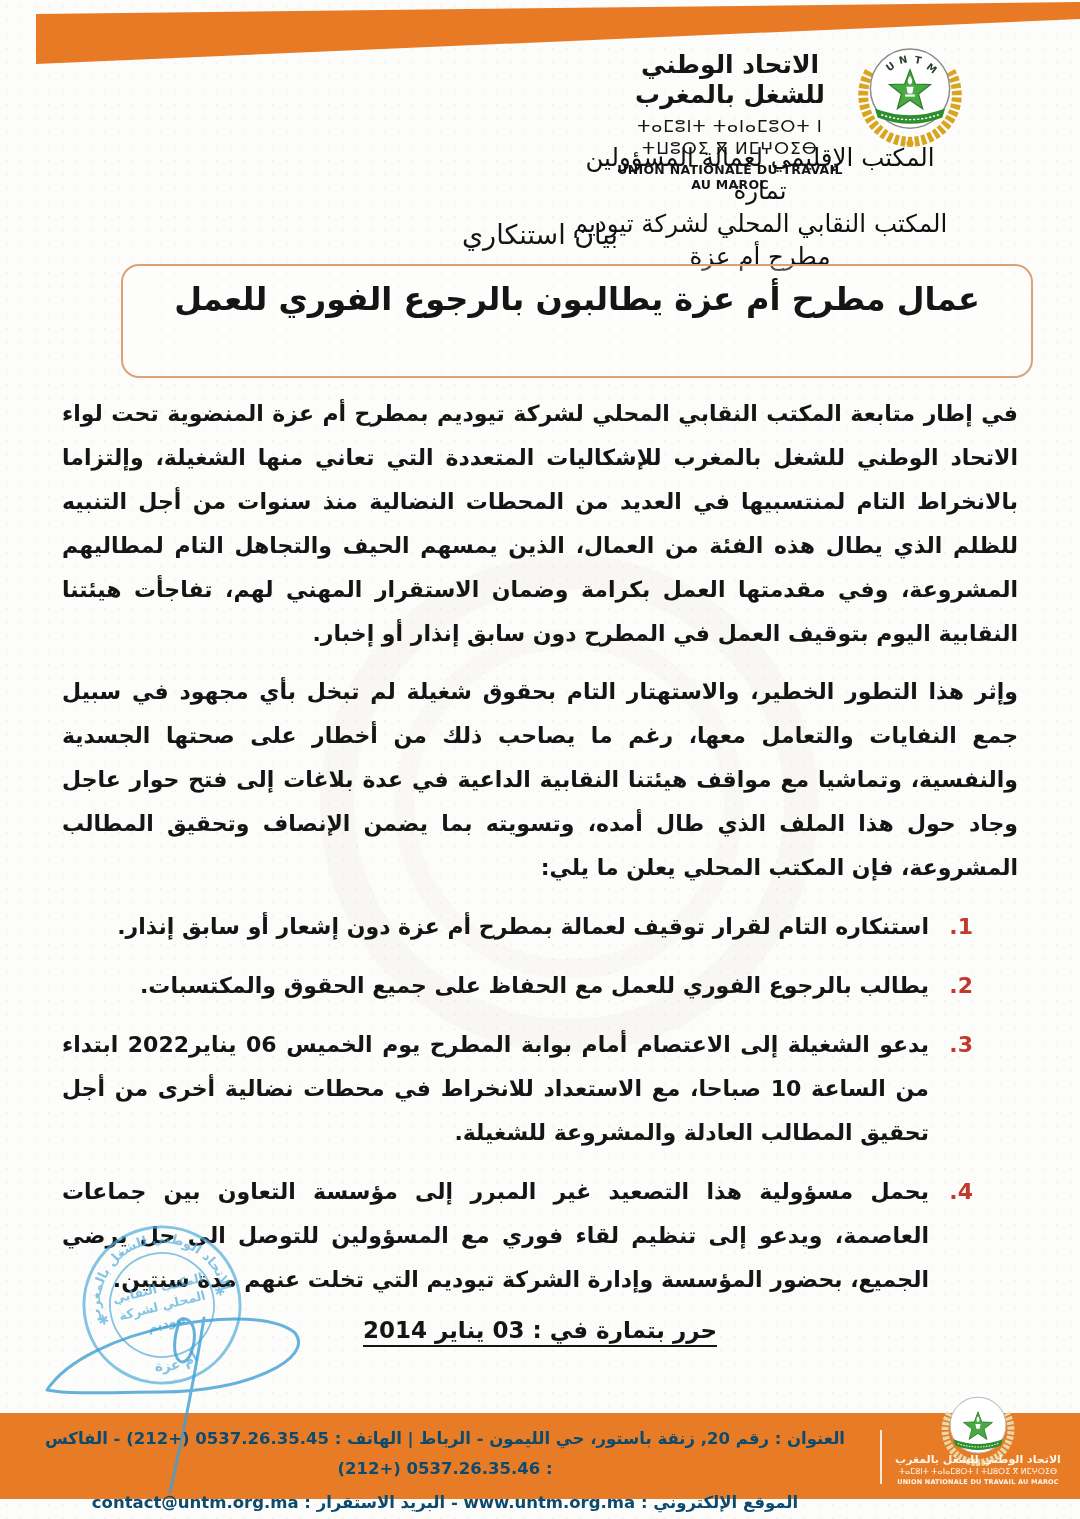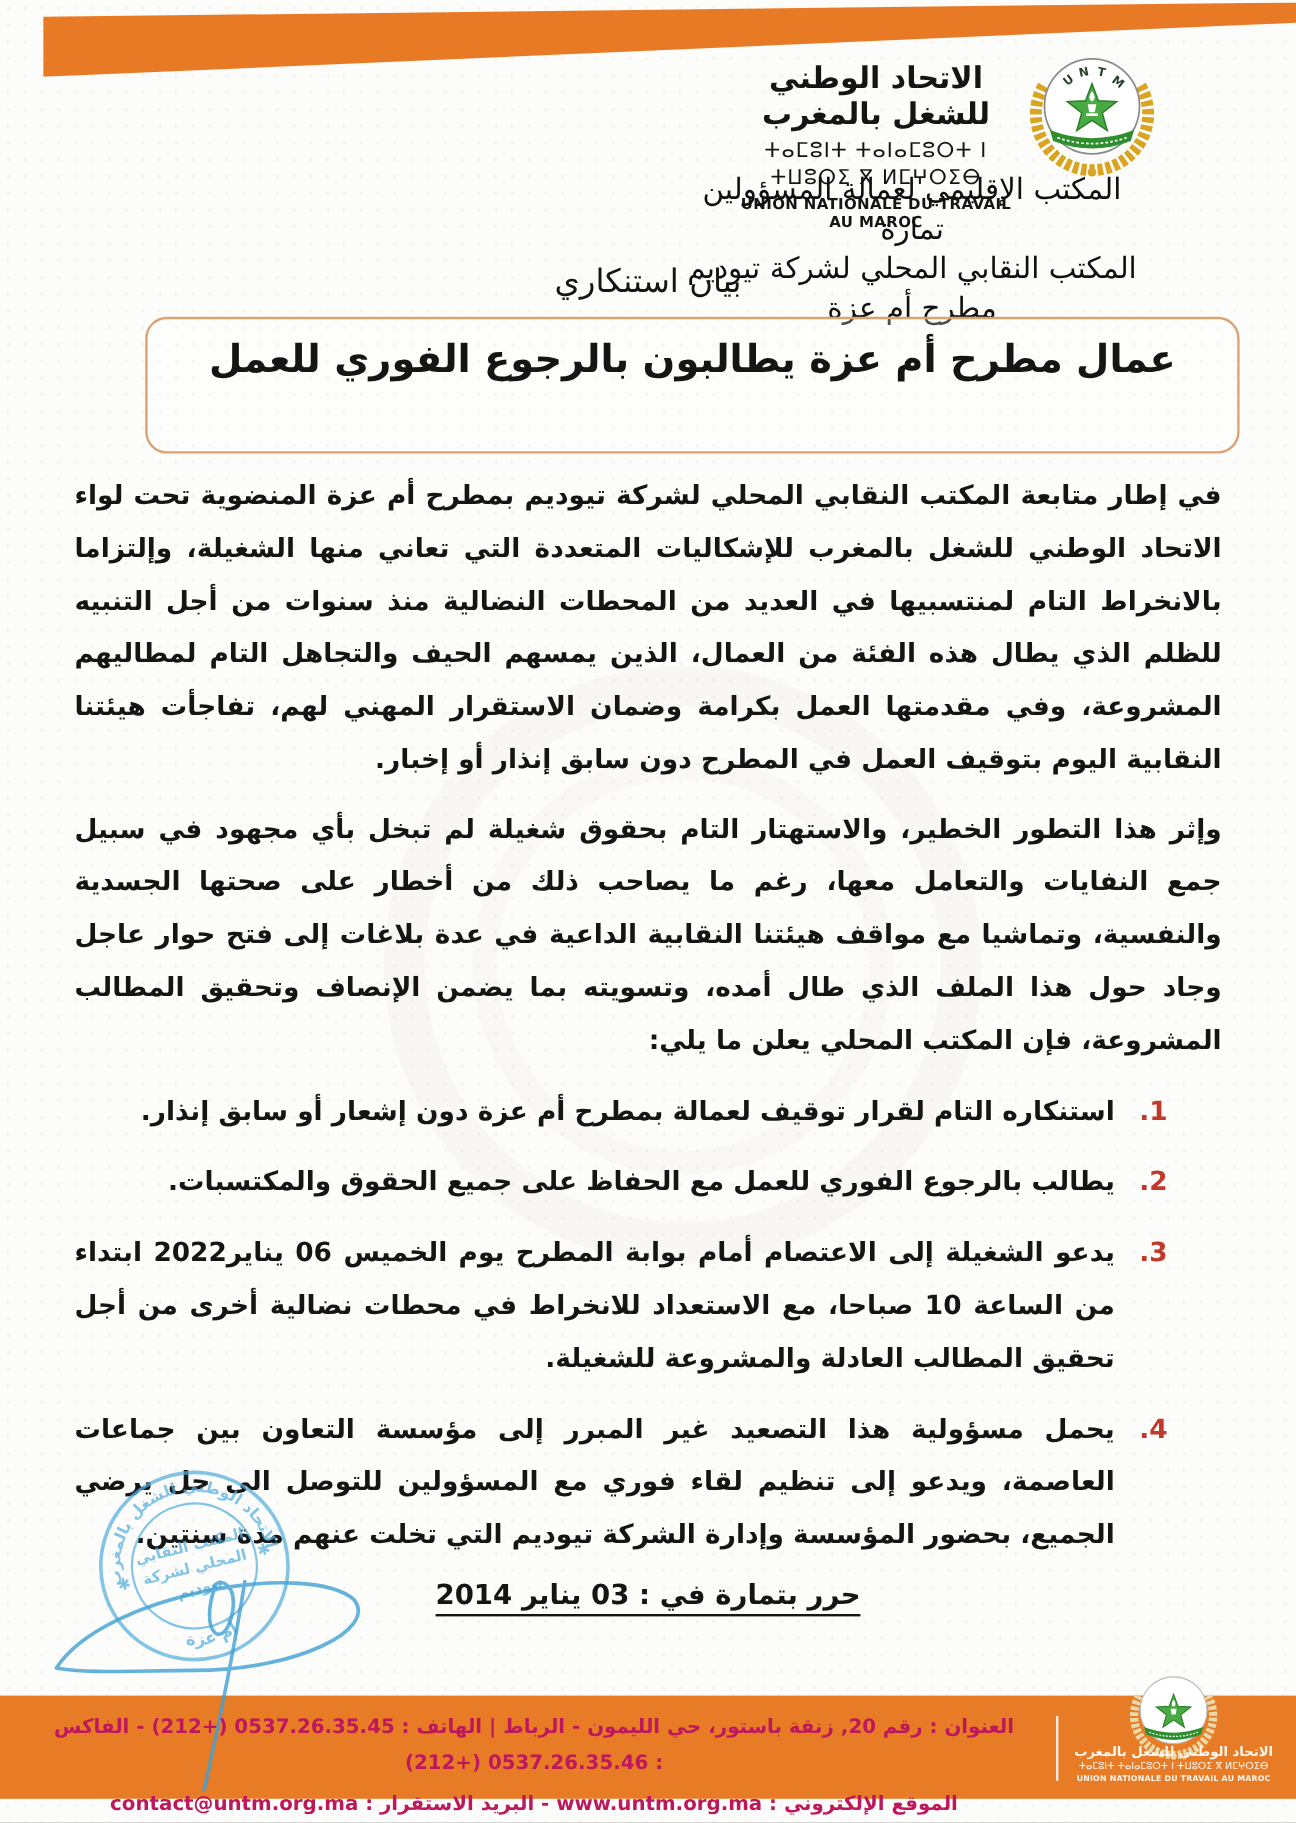--- a/index.html
+++ b/index.html
@@ -55,21 +55,21 @@
   .li .txt{text-align:justify;}
   .date-wrap{text-align:center;margin-top:8px;}
   .dateline{display:inline-block;font-size:23px;font-weight:bold;direction:rtl;
     border-bottom:2.5px solid #151515;padding-bottom:2px;}
 
   
   .stamp-svg{position:absolute;left:12px;top:1200px;z-index:3;}
 
   
   .footer-band{position:absolute;left:0;top:1413px;width:1080px;height:86px;background:#E87C26;z-index:2;}
-  .footer-left{position:absolute;left:40px;top:1424px;width:810px;text-align:center;color:#be185d;
+  .footer-left{position:absolute;left:40px;top:1424px;width:810px;text-align:center;color:#0c4a6e;
     direction:rtl;z-index:3;}
   .footer-line1{font-size:16.5px;font-weight:bold;line-height:30px;}
   .footer-line2{font-size:16.5px;font-weight:bold;line-height:30px;margin-top:4px;}
   .footer-divider{position:absolute;left:880px;top:1430px;width:2px;height:54px;
     background:rgba(255,255,255,.85);z-index:3;}
   .footer-logo{left:940px;top:1388px;width:76px;height:82px;z-index:3;}
   .footer-brand{position:absolute;left:892px;top:1453px;width:172px;text-align:center;color:#FDF6EC;z-index:3;}
   .footer-brand .fb-ar{font-size:11px;font-weight:bold;direction:rtl;line-height:13px;}
   .footer-brand .fb-tif{font-size:8px;line-height:10px;margin-top:1px;}
   .footer-brand .fb-fr{font-size:6.5px;font-weight:bold;line-height:8px;margin-top:1px;letter-spacing:.2px;}

